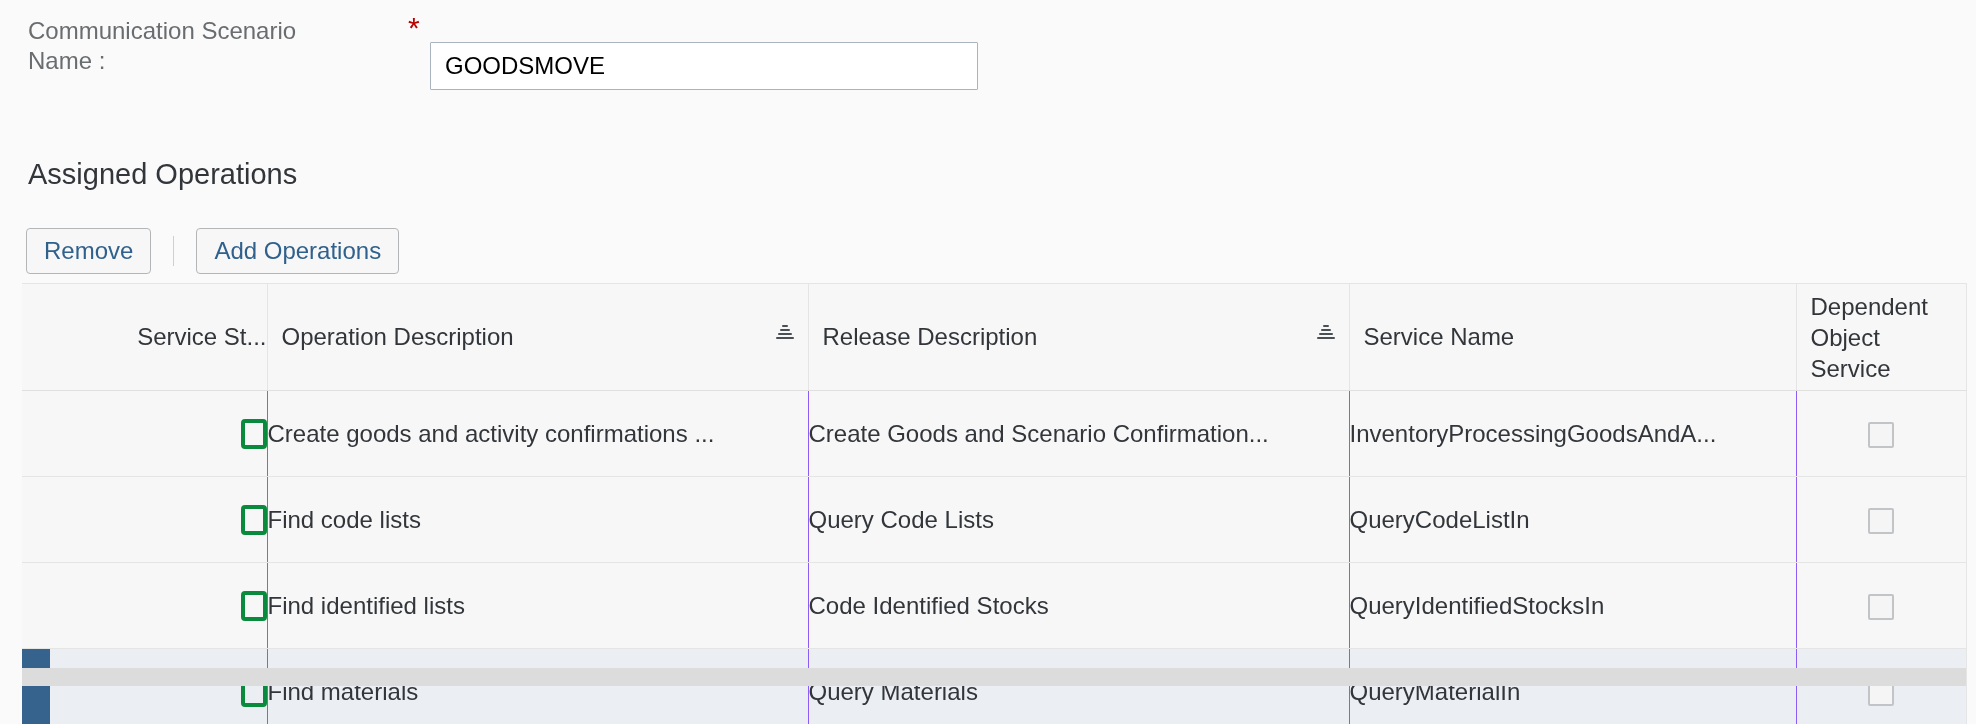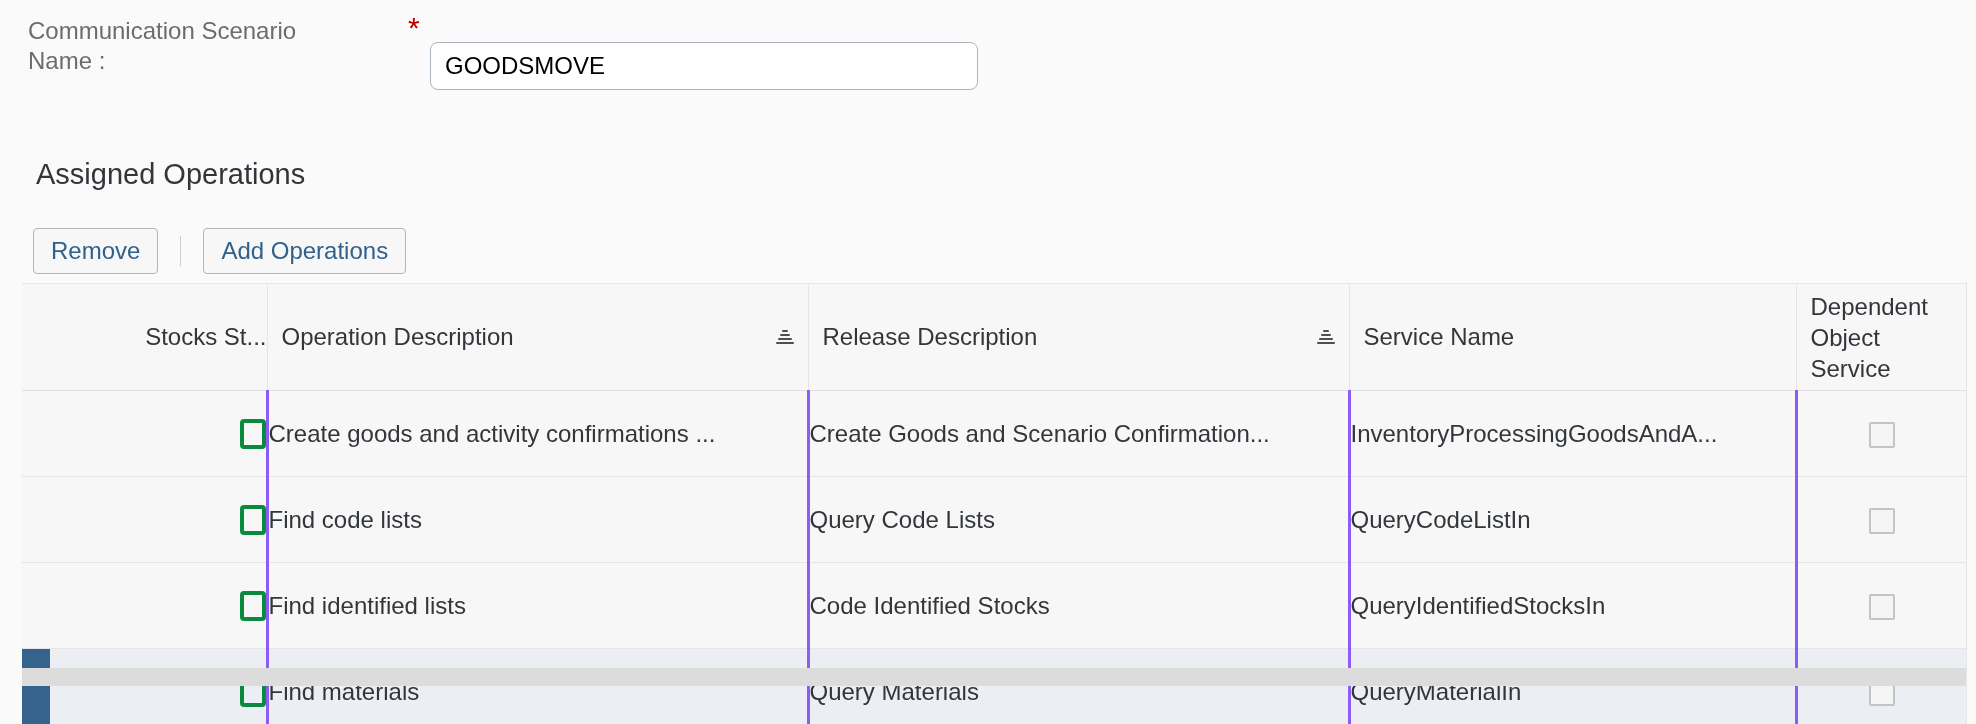--- a/index.html
+++ b/index.html
@@ -57,42 +57,41 @@
     width: 548px;
     height: 48px;
     box-sizing: border-box;
     border: 1px solid #a9b4be;
     background: #ffffff;
     font-size: 24px;
     color: #000000;
     padding: 0 14px;
     font-family: "Liberation Sans", sans-serif;
     outline: none;
-    border-radius: 8px;
+    border-radius: 1px;
   }
 
   
   .section-title {
     position: absolute;
-    left: 36px;
+    left: 28px;
     top: 158px;
     font-size: 29px;
     color: #32363a;
     font-family: "Liberation Sans", sans-serif;
   }
 
   
   .toolbar {
     position: absolute;
     left: 26px;
     top: 228px;
     display: flex;
     align-items: center;
     height: 46px;
-    margin-left: 7px;
   }
 
   .tb-button {
     height: 46px;
     box-sizing: border-box;
     border: 1px solid #b3b6b9;
     border-radius: 4px;
     background: #f7f7f7;
     color: #30618c;
     font-size: 24px;
@@ -165,21 +164,20 @@
   }
 
   th.rel-head {
     text-align: right;
     padding-right: 18px;
     vertical-align: middle;
   }
 
   .th-inner {
     display: flex;
-    align-items: center;
     justify-content: space-between;
     padding: 0 14px 0 14px;
     height: 100%;
     box-sizing: border-box;
   }
 
   .th-label-multiline {
     padding: 0 14px;
     line-height: 31px;
   }
@@ -208,21 +206,21 @@
   tbody tr {
     height: 86px;
     background: #f7f7f7;
   }
   tbody tr.selected {
     background: #ebeff4;
   }
 
   tbody td {
     border-bottom: 1px solid #e5e5e5;
-    border-right: 3px solid #8b5cf6;
+    border-right: 1px solid #8b5cf6;
     font-size: 24px;
     color: #32363a;
     font-family: "Liberation Sans", sans-serif;
     background: transparent;
   }
 
   tbody td.sel-cell {
     border-right: none;
     padding: 0;
   }
@@ -314,21 +312,21 @@
         <col class="c-rel">
         <col class="c-opdesc">
         <col class="c-svdesc">
         <col class="c-svname">
         <col class="c-dep">
       </colgroup>
       <thead>
         <tr>
           <th class="sel-head"></th>
           <th class="rel-head">
-            <span>Stocks St...</span>
+            <span>Service St...</span>
           </th>
           <th>
             <div class="th-inner">
               <span>Operation Description</span>
               <span class="sort-icon">
                   <i></i>
                   <i></i>
                   <i></i>
                   <i></i>
                 </span>

